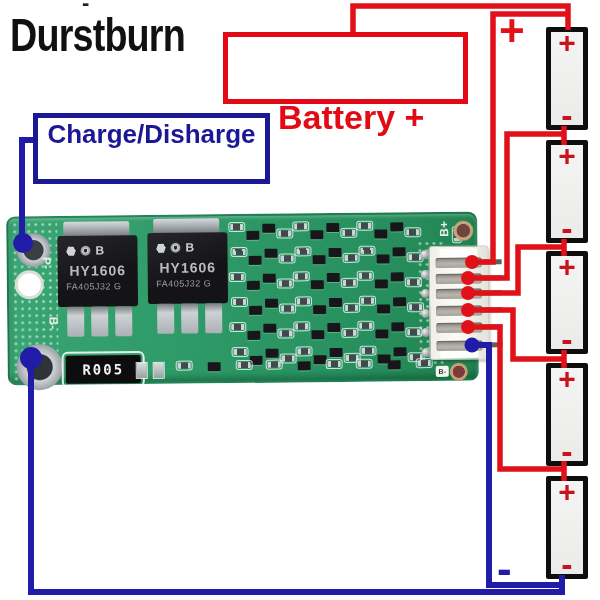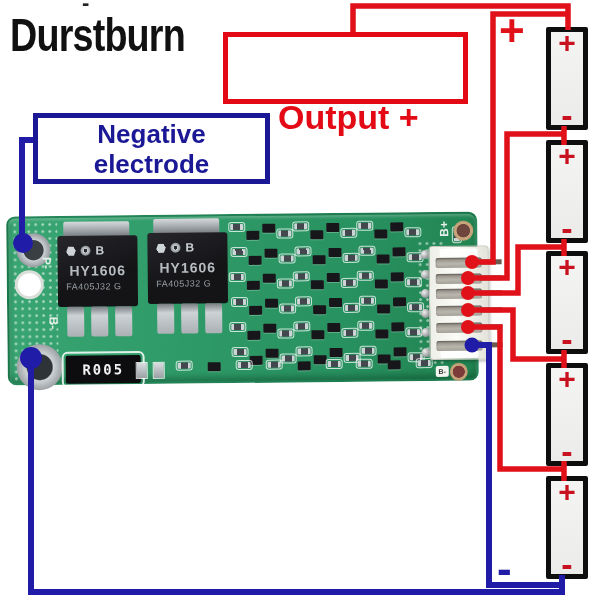--- a/index.html
+++ b/index.html
@@ -323,21 +323,21 @@
     <circle class="d-blue" cx="472" cy="345" r="7.5"></circle>
     <circle class="d-blue" cx="23" cy="243" r="10"></circle>
     <circle class="d-blue" cx="31" cy="358" r="11"></circle>
   </svg>
 
   <div id="brand" class="abs">Durstburn</div>
   <div id="stray-mark" class="abs">-</div>
 
   <div id="pos-box" class="abs callout">
   </div>
-  <div id="output-plus" class="abs">Output +</div>
+  <div id="output-plus" class="abs">Battery +</div>
 
   <div id="neg-box" class="abs callout">
-    <div>Negative electrode</div>
+    <div>Charge/Disharge</div>
   </div>
 
   <div id="pack-plus" class="abs">+</div>
   <div id="pack-minus" class="abs">-</div>
 </div>
 
 </body></html>

